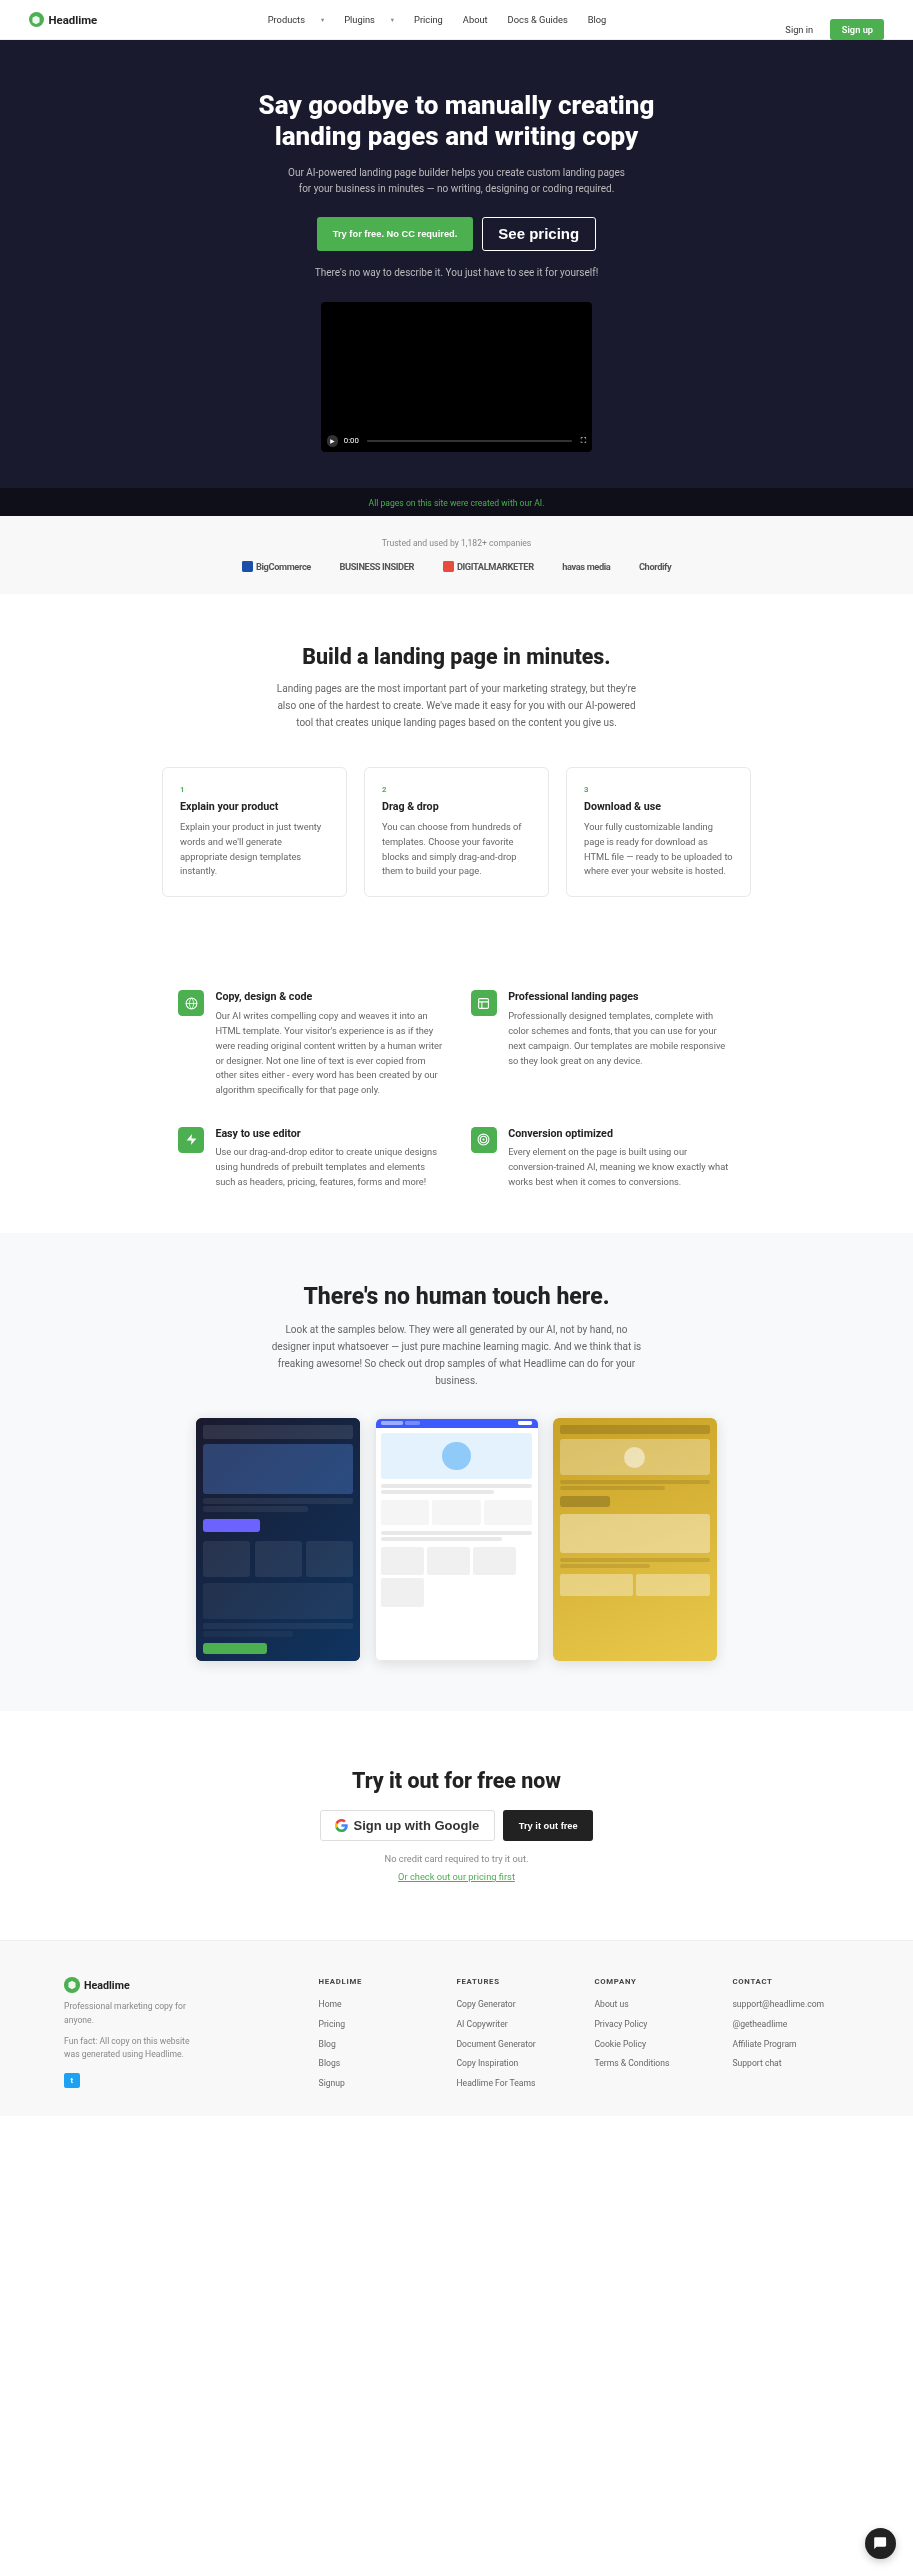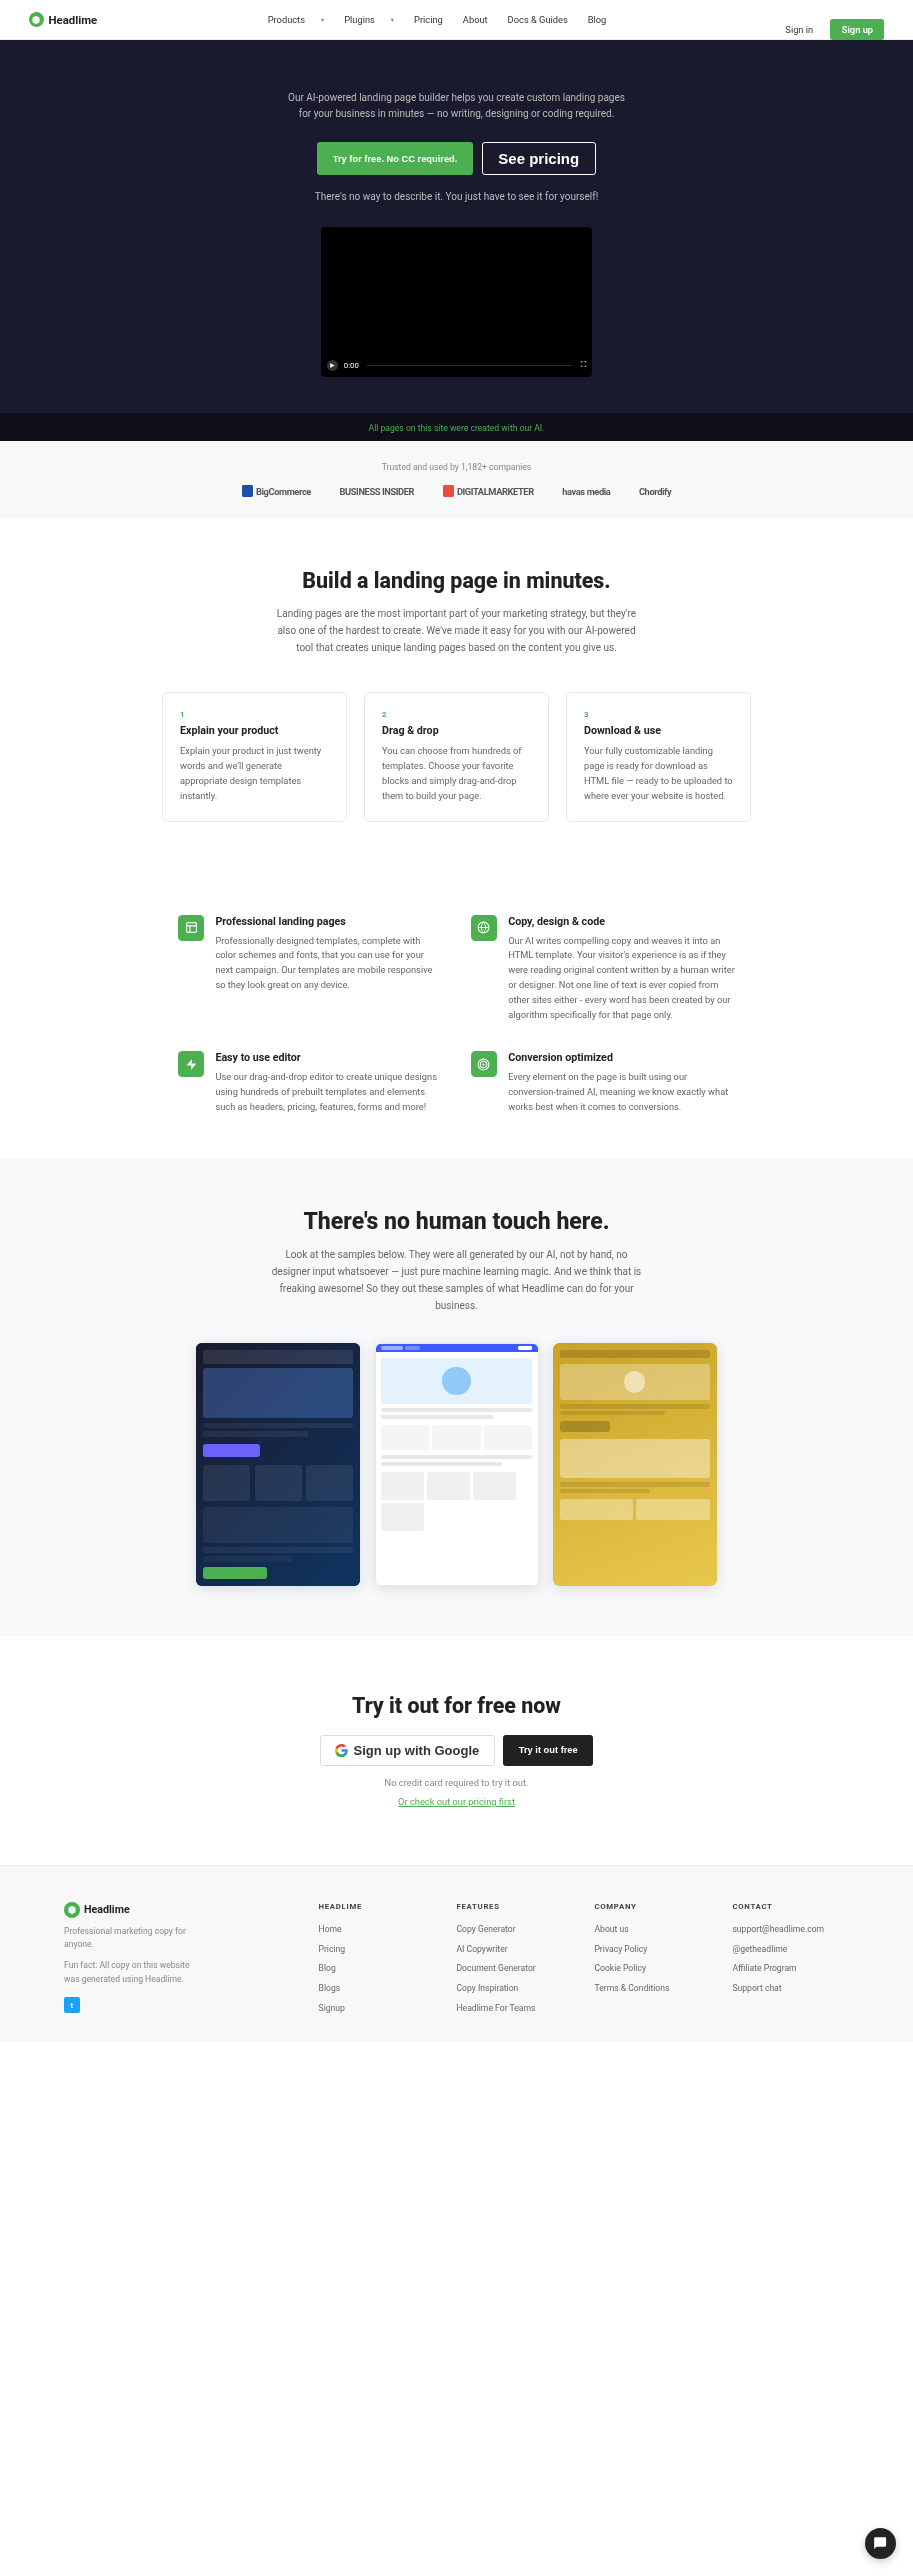--- a/index.html
+++ b/index.html
@@ -164,20 +164,21 @@
     <a href="#">Docs &amp; Guides</a>
     <a href="#">Blog</a>
   </div>
   <div class="nav-actions">
     <a href="#" class="btn-signin">Sign in</a>
     <a href="#" class="btn-signup">Sign up</a>
   </div>
 </nav>
 
 <section class="hero">
+  <h1>Say goodbye to manually creating landing pages and writing copy</h1>
   <p>Our AI-powered landing page builder helps you create custom landing pages for your business in minutes — no writing, designing or coding required.</p>
   <div class="hero-btns">
     <button class="btn-green">Try for free. No CC required.</button>
     <button class="btn-outline-white">See pricing</button>
   </div>
   <p class="hero-sub">There's no way to describe it. You just have to see it for yourself!</p>
   <div class="video-placeholder">
     <div class="vp-inner">
       <div class="vp-controls">
         <div class="vp-play">▶</div>
@@ -236,39 +237,39 @@
       <p>Your fully customizable landing page is ready for download as HTML file — ready to be uploaded to where ever your website is hosted.</p>
     </div>
   </div>
 </section>
 
 <section class="features-section">
   <div class="features-grid">
     <div class="feature-item">
       <div class="feature-icon">
         <svg viewBox="0 0 24 24" xmlns="http://www.w3.org/2000/svg">
+            <circle cx="12" cy="12" r="10" stroke="white" stroke-width="2" fill="none"></circle>
+            <path d="M2 12h20M12 2c-2.5 3-4 6.5-4 10s1.5 7 4 10M12 2c2.5 3 4 6.5 4 10s-1.5 7-4 10" stroke="white" stroke-width="1.5" fill="none"></path>
+          </svg>
+      </div>
+      <div class="feature-text">
+        <h3>Copy, design &amp; code</h3>
+        <p>Our AI writes compelling copy and weaves it into an HTML template. Your visitor's experience is as if they were reading original content written by a human writer or designer. Not one line of text is ever copied from other sites either - every word has been created by our algorithm specifically for that page only.</p>
+      </div>
+    </div>
+    <div class="feature-item">
+      <div class="feature-icon">
+        <svg viewBox="0 0 24 24" xmlns="http://www.w3.org/2000/svg">
             <rect x="3" y="3" width="18" height="18" rx="2" stroke="white" stroke-width="2" fill="none"></rect>
             <path d="M3 9h18M9 21V9" stroke="white" stroke-width="2"></path>
           </svg>
       </div>
       <div class="feature-text">
         <h3>Professional landing pages</h3>
         <p>Professionally designed templates, complete with color schemes and fonts, that you can use for your next campaign. Our templates are mobile responsive so they look great on any device.</p>
-      </div>
-    </div>
-    <div class="feature-item">
-      <div class="feature-icon">
-        <svg viewBox="0 0 24 24" xmlns="http://www.w3.org/2000/svg">
-            <circle cx="12" cy="12" r="10" stroke="white" stroke-width="2" fill="none"></circle>
-            <path d="M2 12h20M12 2c-2.5 3-4 6.5-4 10s1.5 7 4 10M12 2c2.5 3 4 6.5 4 10s-1.5 7-4 10" stroke="white" stroke-width="1.5" fill="none"></path>
-          </svg>
-      </div>
-      <div class="feature-text">
-        <h3>Copy, design &amp; code</h3>
-        <p>Our AI writes compelling copy and weaves it into an HTML template. Your visitor's experience is as if they were reading original content written by a human writer or designer. Not one line of text is ever copied from other sites either - every word has been created by our algorithm specifically for that page only.</p>
       </div>
     </div>
     <div class="feature-item">
       <div class="feature-icon">
         <svg viewBox="0 0 24 24" xmlns="http://www.w3.org/2000/svg">
             <path d="M13 2L3 14h9l-1 8 10-12h-9l1-8z" fill="white"></path>
           </svg>
       </div>
       <div class="feature-text">
         <h3>Easy to use editor</h3>
@@ -286,21 +287,21 @@
       <div class="feature-text">
         <h3>Conversion optimized</h3>
         <p>Every element on the page is built using our conversion-trained AI, meaning we know exactly what works best when it comes to conversions.</p>
       </div>
     </div>
   </div>
 </section>
 
 <section class="no-human">
   <h2>There's no human touch here.</h2>
-  <p>Look at the samples below. They were all generated by our AI, not by hand, no designer input whatsoever — just pure machine learning magic. And we think that is freaking awesome! So they out these samples of what Headlime can do for your business.</p>
+  <p>Look at the samples below. They were all generated by our AI, not by hand, no designer input whatsoever — just pure machine learning magic. And we think that is freaking awesome! So check out drop samples of what Headlime can do for your business.</p>
   <div class="previews">
 
     <div class="preview-card dark">
       <div style="background:linear-gradient(135deg,#1a1a2e,#0f3460); height:100%; border-radius:5.7px; padding:7.1px;">
         <div style="background:rgba(255,255,255,0.1); height:14.3px; border-radius:2.1px; margin-bottom:4.3px;"></div>
         <div style="background:rgba(100,160,255,0.3); height:50px; border-radius:2.9px; margin-bottom:4.3px;"></div>
         <div style="background:rgba(255,255,255,0.07); height:5.7px; border-radius:2.1px; margin-bottom:2.9px;"></div>
         <div style="background:rgba(255,255,255,0.07); height:5.7px; border-radius:2.1px; width:70%; margin-bottom:7.1px;"></div>
         <div style="background:#6c63ff; height:13px; border-radius:2.9px; width:57px; margin-bottom:8.6px;"></div>
         <div style="display:flex; gap:4.3px; margin-bottom:5.7px;">

